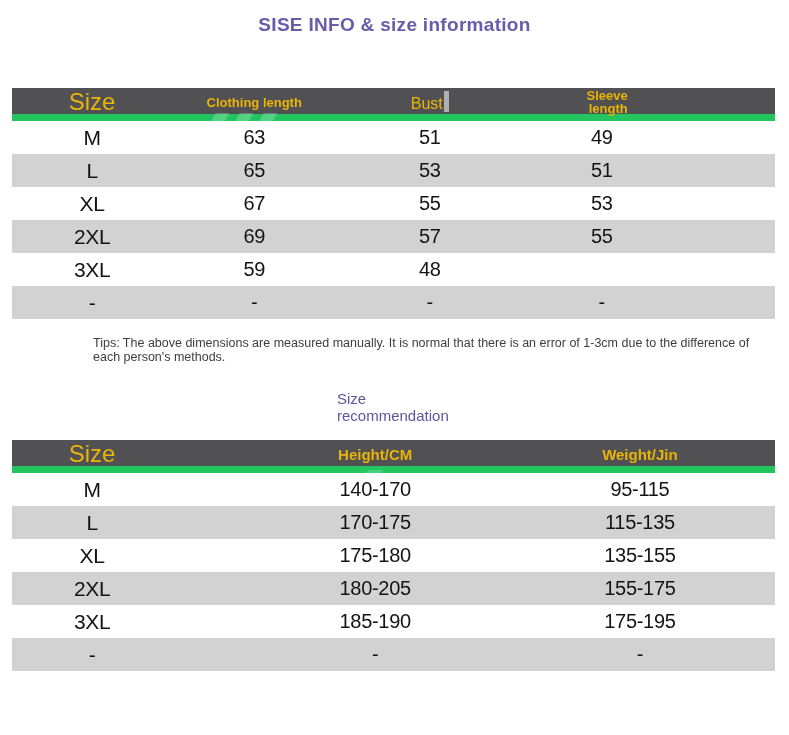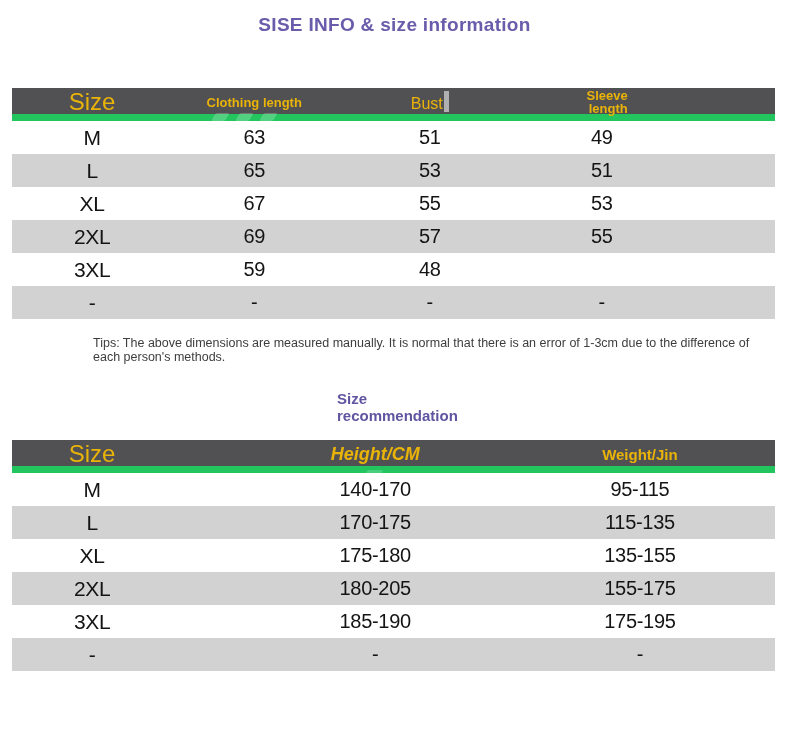--- a/index.html
+++ b/index.html
@@ -121,21 +121,21 @@
     line-height: 14px;
     color: #3d3d3d;
   }
 
   
   .rec-heading {
     margin: 26px 0 0 337px;
     width: 140px;
     font-size: 15px;
     line-height: 17px;
-    font-weight: 700;
+    font-weight: 400;
     color: #5f55a0;
   }
 </style>
 </head>
 <body>
 
 <div class="page">
 
   <h1 class="title">SISE INFO &amp; size information</h1>
 
@@ -195,21 +195,21 @@
     </div>
   </section>
 
   <p class="tips">Tips: The above dimensions are measured manually. It is normal that there is an error of 1-3cm due to the difference of each person's methods.</p>
 
   <h2 class="rec-heading">Size recommendation</h2>
 
   <section class="tbl tbl2">
     <div class="thead">
       <div class="th th-size">Size</div>
-      <div class="th th-sm" style="font-size:18px;font-style:italic;">
+      <div class="th th-sm" style="font-size:15px;">
         <span>Height/CM</span>
         <span class="smudge-single"></span>
       </div>
       <div class="th th-sm" style="font-size:15px;">
         <span>Weight/Jin</span>
       </div>
     </div>
 
     <div class="trow">
       <div class="td td-size">M</div>

